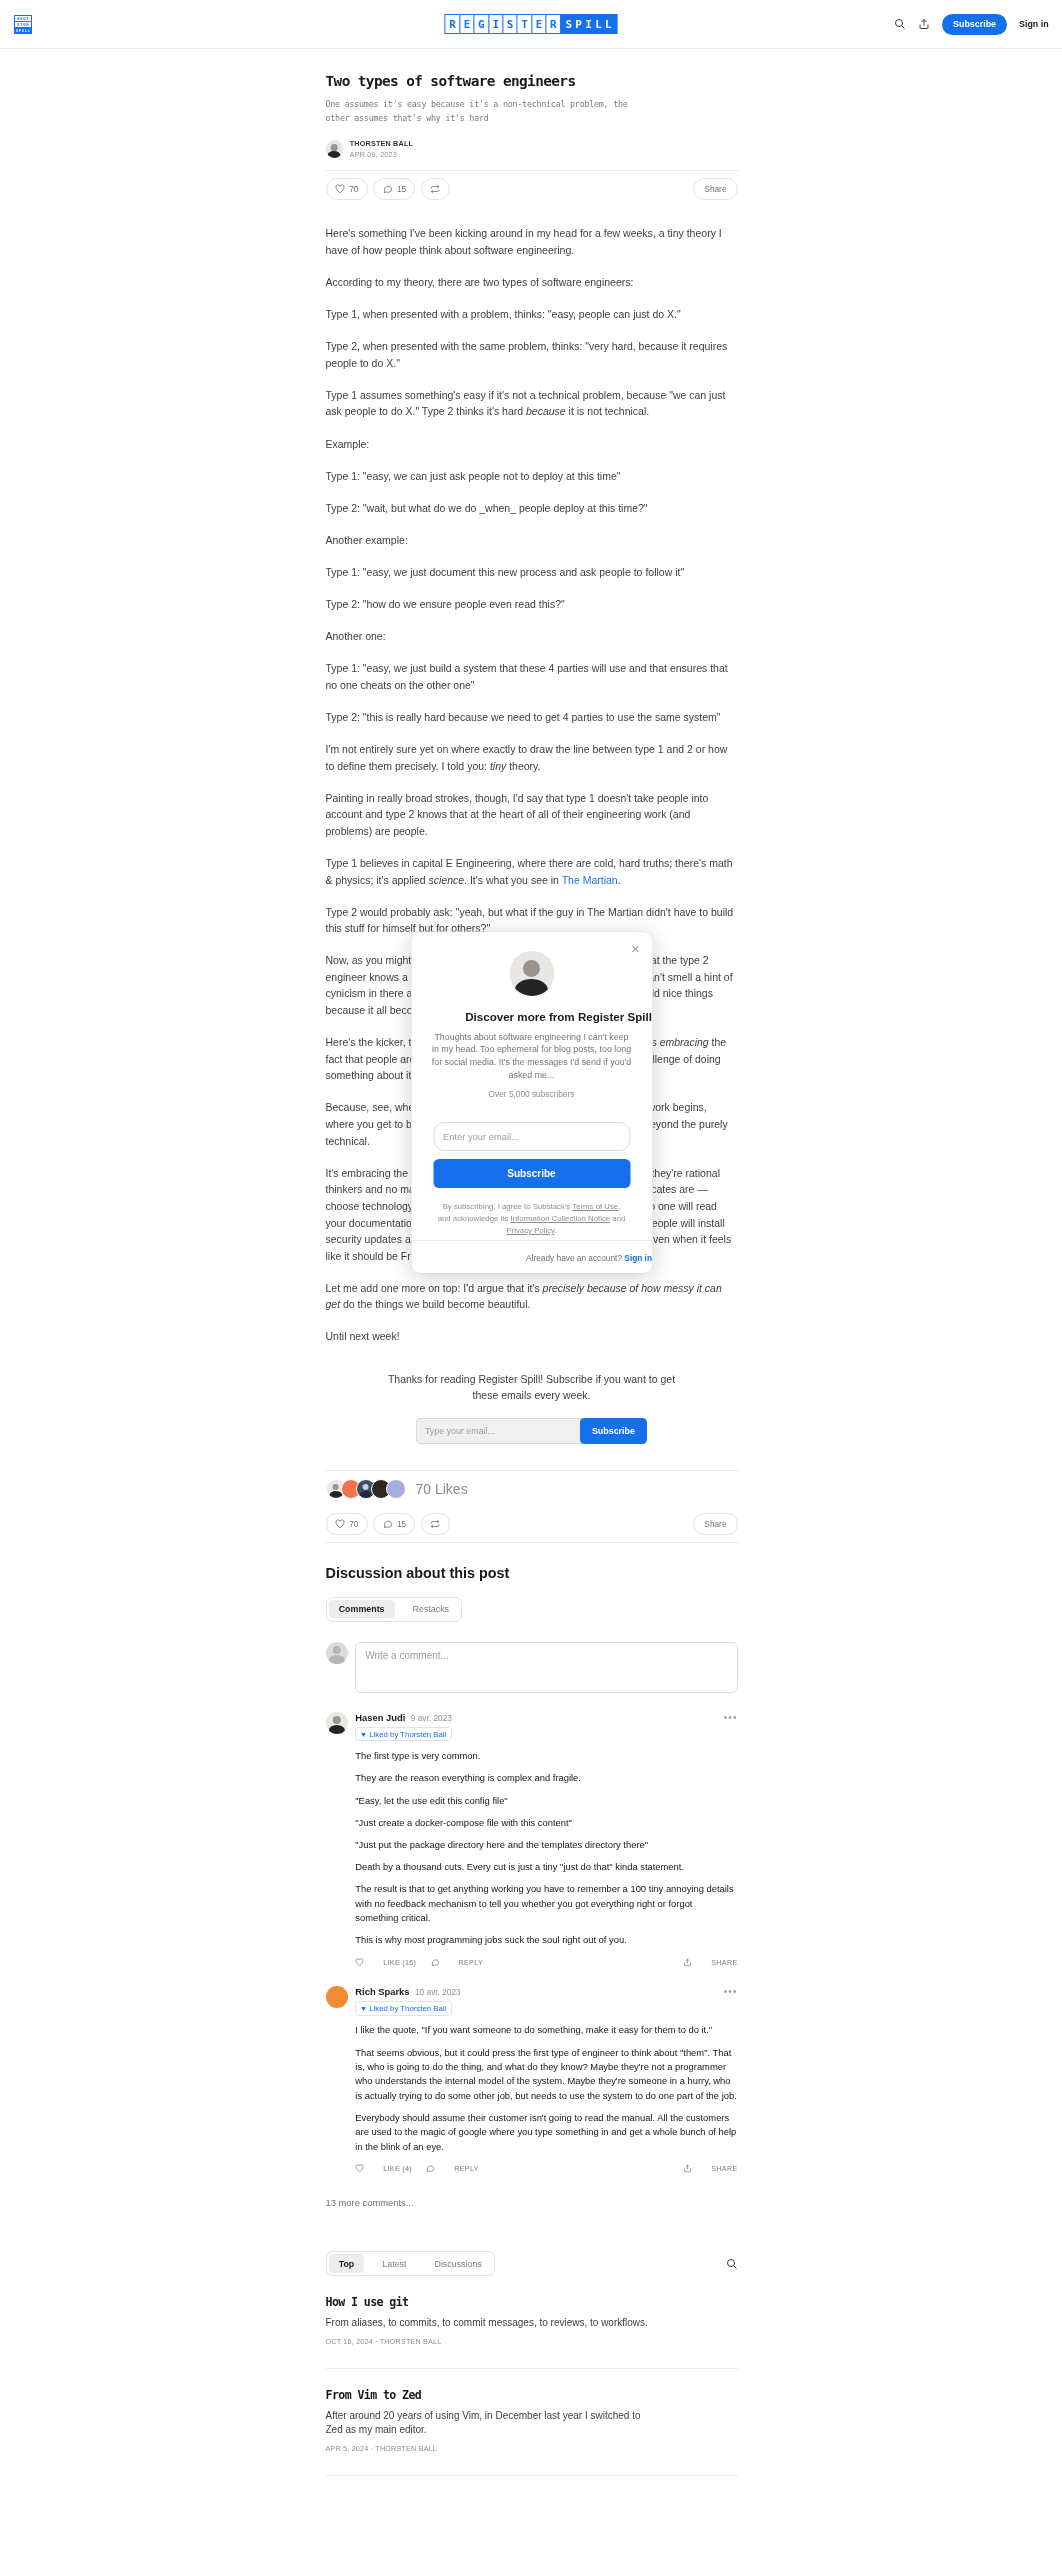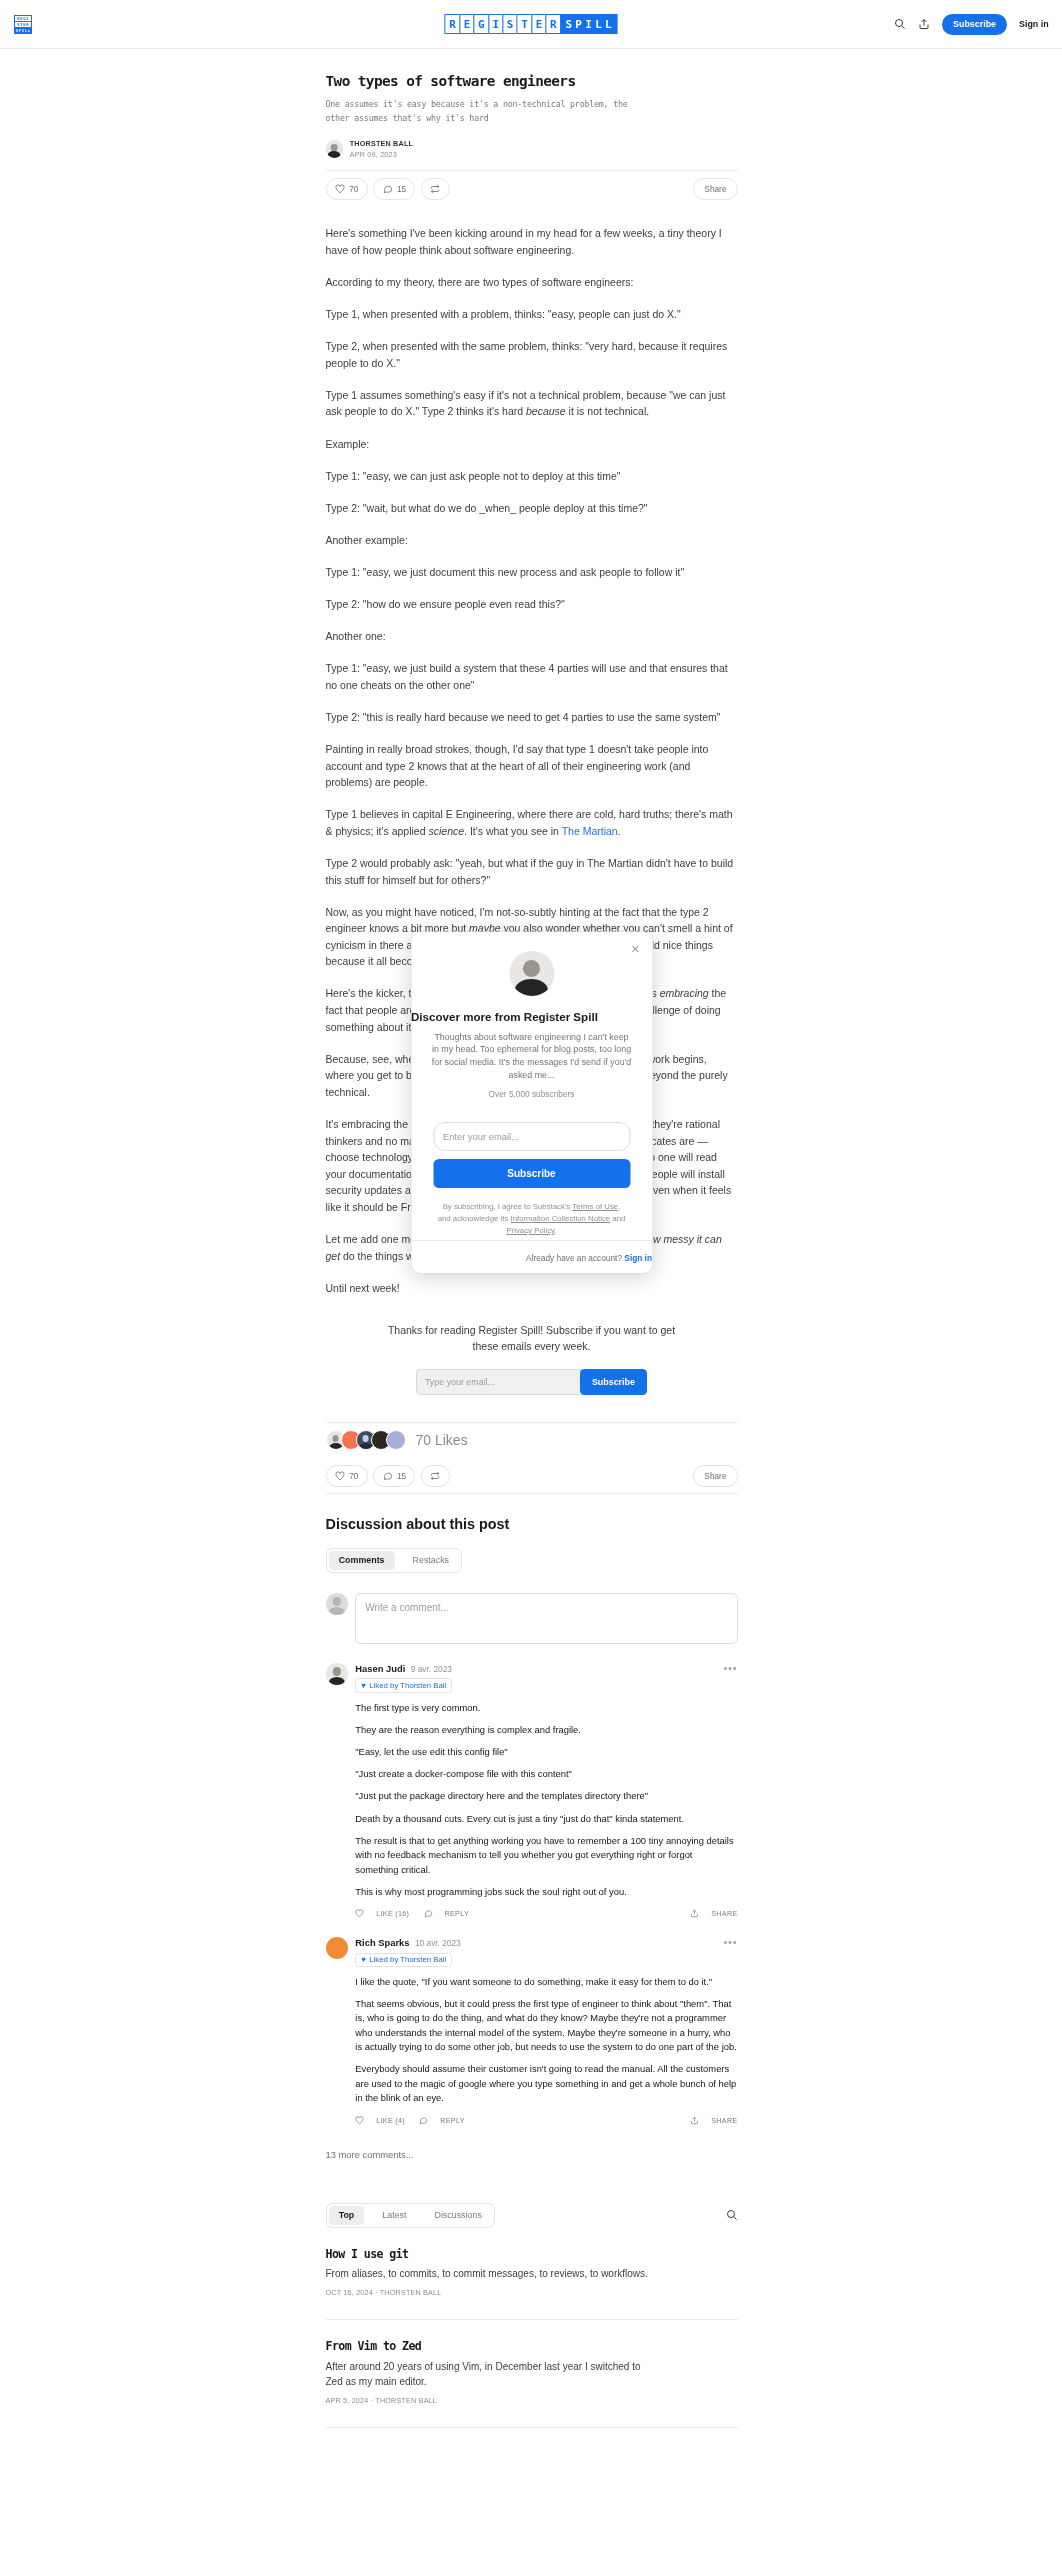--- a/index.html
+++ b/index.html
@@ -74,36 +74,36 @@
 
   .comment { display:flex; gap:7.8px; margin-top:19px; }
   .cbody { flex:1; }
   .cmeta { display:flex; align-items:baseline; gap:5.5px; }
   .cname { font-size:9.4px; font-weight:700; color:#1a1a1a; }
   .cdate { font-size:8.3px; color:#919191; }
   .cmenu { margin-left:auto; color:#9a9a9a; font-size:10px; cursor:pointer; letter-spacing:1.1px; }
   .cbadge { display:inline-flex; align-items:center; gap:3.3px; border:0.6px solid #e3e3e3; border-radius:3.3px; padding:1.7px 5px; color:#1570eb; font-size:7.8px; margin-top:4.4px; cursor:pointer; }
   .ctext p { font-size:9.4px; line-height:14.4px; color:#161616; margin-top:7.8px; }
   .cactions { display:flex; align-items:center; gap:14.4px; margin-top:10px; color:#7b7b7b; font-size:7.2px; letter-spacing:0.3px; }
-  .cact { display:flex; align-items:center; gap:12px; cursor:pointer; }
+  .cact { display:flex; align-items:center; gap:19px; cursor:pointer; }
   .cact.share { margin-left:auto; }
   .more-comments { color:#6f6f6f; font-size:9.4px; margin-top:24px; }
 
   
   .arch-bar { display:flex; align-items:center; justify-content:space-between; margin-top:43px; }
   .arch-post { padding:19px 0 22px; }
   .arch-title { font-family:"DejaVu Sans Mono",monospace; font-size:11.6px; font-weight:700; color:#1a1a1a; letter-spacing:-0.6px; cursor:pointer; }
   .arch-desc { font-size:10px; color:#404040; margin-top:6.6px; line-height:1.45; max-width:332px; }
   .arch-meta { font-size:7.2px; color:#8b8b8b; margin-top:6.6px; letter-spacing:0.2px; }
 
   
   .modal { position:absolute; top:932px; left:50%; transform:translateX(-50%); width:241px; background:#fff; border-radius:8.9px; box-shadow:0 3.3px 22px rgba(0,0,0,.18), 0 0 0 0.6px #efefef; z-index:20; padding-top:19px; }
   .modal-close { position:absolute; top:11px; right:12px; color:#9a9a9a; font-size:11px; cursor:pointer; background:none; border:none; }
   .modal-av { width:45px; height:45px; margin:0 auto; }
-  .modal-title { text-align:left; font-size:11.6px; font-weight:700; color:#1a1a1a; margin-top:14.4px; }
+  .modal-title { text-align:right; font-size:11.6px; font-weight:700; color:#1a1a1a; margin-top:14.4px; }
   .modal-desc { text-align:center; font-size:8.9px; color:#757575; line-height:1.45; margin:7.2px 20px 0; }
   .modal-subs { text-align:center; font-size:8.3px; color:#8f8f8f; margin-top:6.6px; }
   .modal-inner { padding:0 22px; }
   .modal-input { width:100%; height:29px; border:0.6px solid #dcdcdc; border-radius:11px; padding:0 8.9px; font-size:9.4px; margin-top:23px; font-family:"Liberation Sans",sans-serif; color:#333; }
   .modal-input::placeholder { color:#9d9d9d; }
   .modal-sub { width:100%; height:29px; margin-top:7.8px; background:#1570eb; border:none; border-radius:5.5px; color:#fff; font-size:10px; font-weight:700; cursor:pointer; font-family:"Liberation Sans",sans-serif; }
   .modal-legal { text-align:center; font-size:7.8px; color:#8f8f8f; line-height:1.55; margin:13.3px 4.4px 0; }
   .modal-legal a { color:#8f8f8f; text-decoration:underline; cursor:pointer; }
   .modal-foot { border-top:0.6px solid #ececec; margin-top:3px; padding:12px 0 10px; text-align:right; font-size:8.3px; color:#6f6f6f; }
   .modal-foot a { color:#1570eb; text-decoration:none; font-weight:700; cursor:pointer; }
@@ -205,20 +205,21 @@
       <p>Type 1 assumes something's easy if it's not a technical problem, because "we can just ask people to do X." Type 2 thinks it's hard <em>because</em> it is not technical.</p>
       <p>Example:</p>
       <p>Type 1: "easy, we can just ask people not to deploy at this time"</p>
       <p>Type 2: "wait, but what do we do _when_ people deploy at this time?"</p>
       <p>Another example:</p>
       <p>Type 1: "easy, we just document this new process and ask people to follow it"</p>
       <p>Type 2: "how do we ensure people even read this?"</p>
       <p>Another one:</p>
       <p>Type 1: "easy, we just build a system that these 4 parties will use and that ensures that no one cheats on the other one"</p>
       <p>Type 2: "this is really hard because we need to get 4 parties to use the same system"</p>
+      <p>I'm not entirely sure yet on where exactly to draw the line between type 1 and 2 or how to define them precisely. I told you: <em>tiny</em> theory.</p>
       <p>Painting in really broad strokes, though, I'd say that type 1 doesn't take people into account and type 2 knows that at the heart of all of their engineering work (and problems) are people.</p>
       <p>Type 1 believes in capital E Engineering, where there are cold, hard truths; there's math &amp; physics; it's applied <em>science</em>. It's what you see in <a>The Martian</a>.</p>
       <p>Type 2 would probably ask: "yeah, but what if the guy in The Martian didn't have to build this stuff for himself but for others?"</p>
       <p>Now, as you might have noticed, I'm not-so-subtly hinting at the fact that the type 2 engineer knows a bit more but <em>maybe</em> you also wonder whether you can't smell a hint of cynicism in there and think that it's me admitting defeat — we can't build nice things because it all becomes a mess as soon as people are involved.</p>
       <p>Here's the kicker, though. I think the pinnacle of software engineering is <em>embracing</em> the fact that people are at the heart of it and taking on the even bigger challenge of doing something about it.</p>
       <p>Because, see, where the people enter the picture is where the actual work begins, where you get to build something of value and with impact that goes beyond the purely technical.</p>
       <p>It's embracing the fact that engineers — no matter how often they say they're rational thinkers and no matter how loud the use-the-best-tool-for-the-job advocates are — choose technology because the GIF in the README was cool. That no one will read your documentation if you don't make it entertaining. That only some people will install security updates and that not everybody will follow the best practices even when it feels like it should be Friday evening.</p>
       <p>Let me add one more on top: I'd argue that it's <em>precisely because of how messy it can get</em> do the things we build become beautiful.</p>
       <p>Until next week!</p>
     </div>

